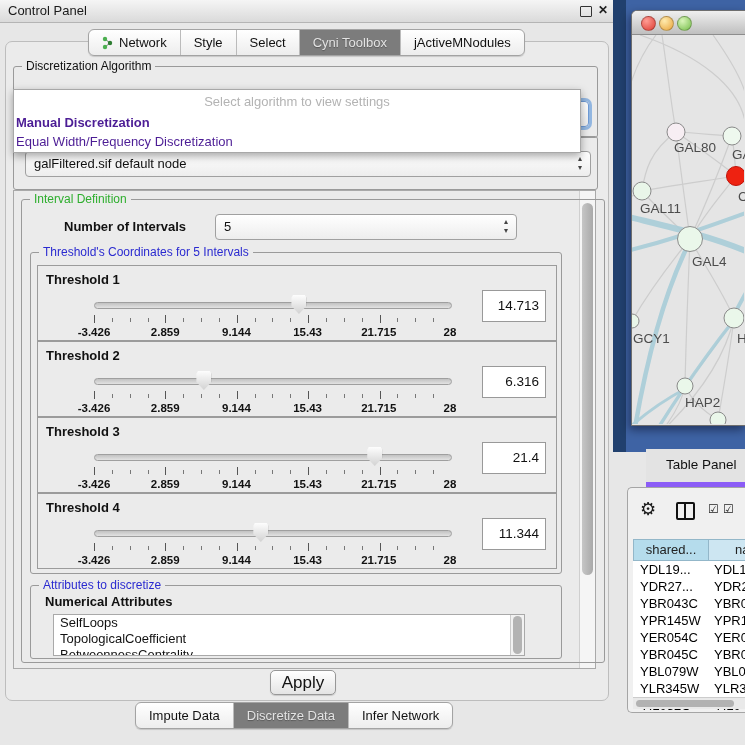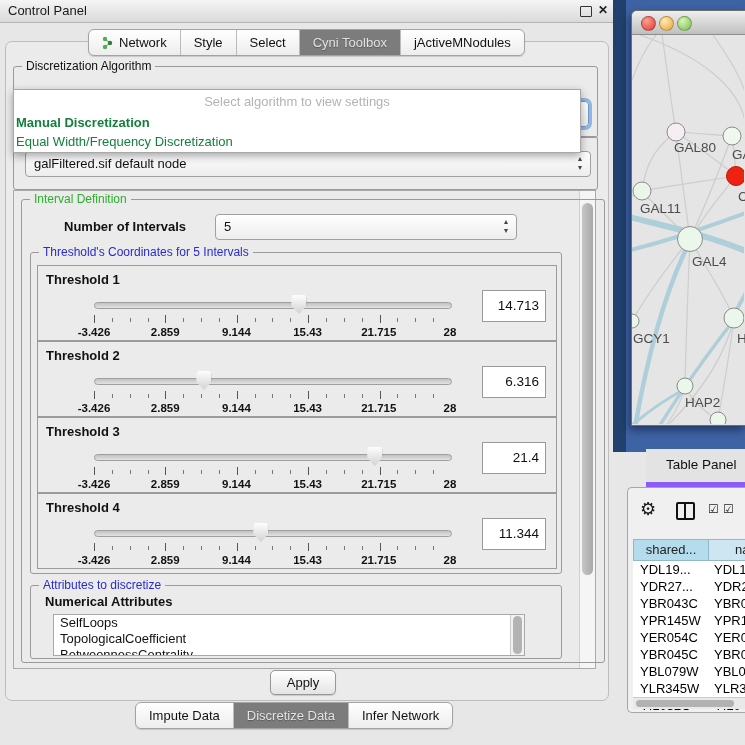--- a/index.html
+++ b/index.html
@@ -32,21 +32,21 @@
   .combo{position:absolute;border:1px solid #a0a0a0;border-radius:4px;
       background:linear-gradient(#ffffff,#ededed);box-shadow:inset 0 1px 0 #fff;}
   .combo .val{position:absolute;left:8px;top:0;line-height:24px;font-size:13px;}
   .stepper{position:absolute;right:5px;top:2px;width:10px;text-align:center;color:#444;}
   .stepper span{display:block;font-size:8px;line-height:9px;}
   .combo.focus{box-shadow:0 0 0 3px rgba(100,155,220,.65);border-color:#6f9bd6;}
   
   .popup{position:absolute;left:13px;top:73px;width:566px;height:62px;background:#fff;
       border:1px solid #a8a8a8;box-shadow:0 3px 8px rgba(0,0,0,.35);z-index:5;margin-top:16px;}
   .popup .prompt{text-align:center;color:#b3b3b3;padding-top:4px;height:19px;}
-  .popup .item{padding-left:2px;height:19px;line-height:19px;color:#15803d;}
+  .popup .item{padding-left:2px;height:19px;line-height:19px;color:#4c1d95;}
   .popup .item.bold{font-weight:bold;}
   
   .viewport{position:absolute;left:13px;top:190px;width:581px;height:477px;
       border:1px solid #a9a9a9;background:#ebebeb;}
   .vscroll{position:absolute;right:0;top:0;bottom:0;width:15px;background:#f5f5f5;border-left:1px solid #cfcfcf;}
   .vthumb{position:absolute;left:2px;width:11px;border-radius:6px;
       background:linear-gradient(to right,#c6c6c6,#a9a9a9);}
   
   .thr{position:absolute;left:6px;width:518px;height:74px;border:1px solid #9b9b9b;background:#ebebeb;}
   .thr-label{position:absolute;left:8px;top:6px;font-weight:bold;font-size:13px;}
@@ -66,21 +66,21 @@
       font-size:11.5px;font-weight:bold;color:#111;white-space:nowrap;}
   .thr-value{position:absolute;right:10px;top:24px;width:56px;height:30px;background:#fff;
       border:1px solid #999;font-size:13.5px;text-align:right;line-height:30px;padding-right:6px;}
   
   .attr-list{position:absolute;background:#fff;border:1px solid #a9a9a9;overflow:hidden;}
   .attr-item{padding-left:6px;line-height:16px;font-size:13px;}
   .list-scroll{position:absolute;top:0;bottom:0;width:13px;right:0;background:#f2f2f2;border-left:1px solid #ccc;}
   .list-thumb{position:absolute;left:2px;top:1px;bottom:1px;width:9px;border-radius:5px;background:#b3b3b3;}
   .apply-btn{position:absolute;left:270px;top:670px;width:64px;height:23px;border:1px solid #979797;
       border-radius:5px;background:linear-gradient(#ffffff,#e4e4e4);text-align:center;
-      line-height:23px;font-size:13px;box-shadow:0 1px 1px rgba(0,0,0,.15);}
+      line-height:23px;font-size:17px;box-shadow:0 1px 1px rgba(0,0,0,.15);}
   .bold{font-weight:bold;}
   
   .desktop{position:absolute;left:613px;top:0;width:132px;height:452px;background:#3e63a4;}
   .desktop-dark{position:absolute;left:0;top:0;width:13px;height:452px;background:#21406e;}
   .net-window{position:absolute;left:631px;top:10px;width:114px;height:414px;
       border:1px solid #6e6e6e;border-right:none;border-radius:6px 0 0 0;
       box-shadow:-2px 4px 10px rgba(0,0,20,.45);background:#fdfdfd;z-index:2;}
   .net-titlebar{position:absolute;left:0;top:0;right:0;height:23px;border-radius:5px 0 0 0;
       background:linear-gradient(#efefef,#bfbfbf);border-bottom:1px solid #8d8d8d;}
   .light{position:absolute;top:5px;width:13px;height:13px;border-radius:50%;border:1px solid rgba(0,0,0,.25);}

